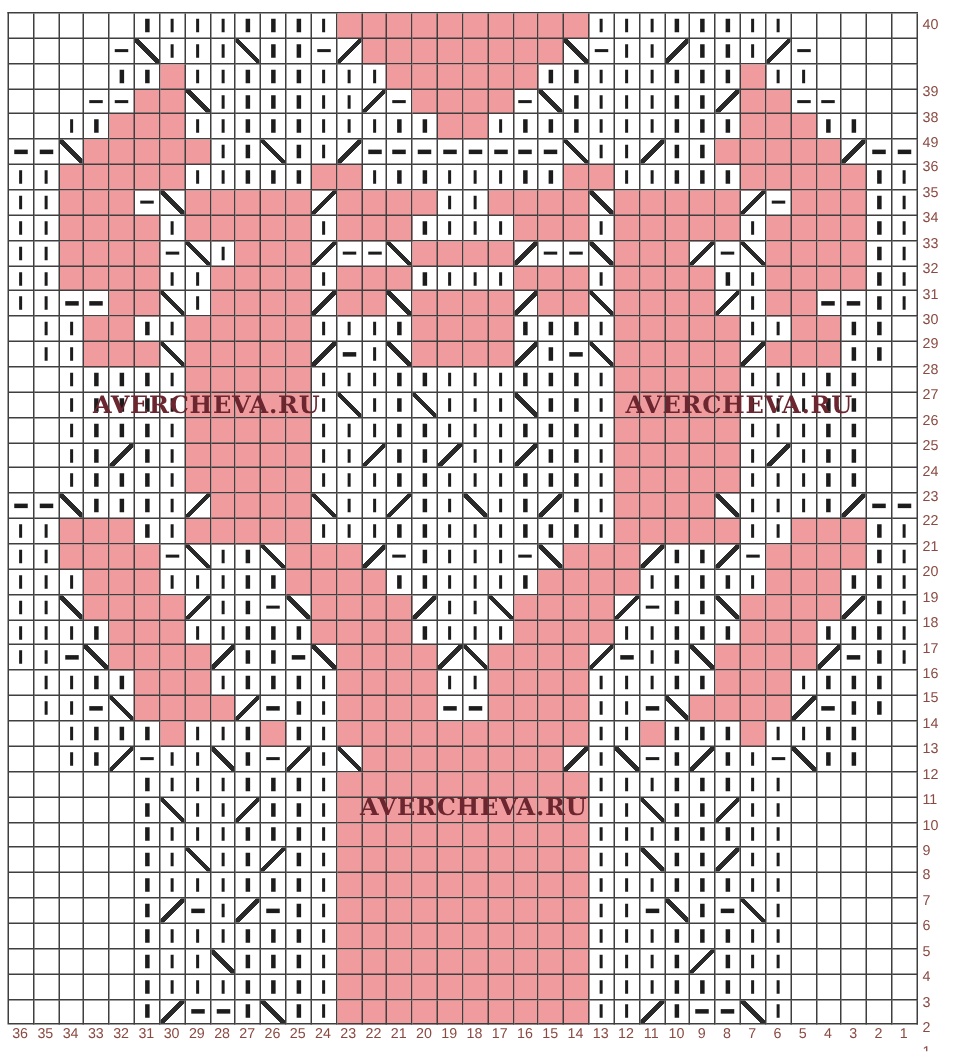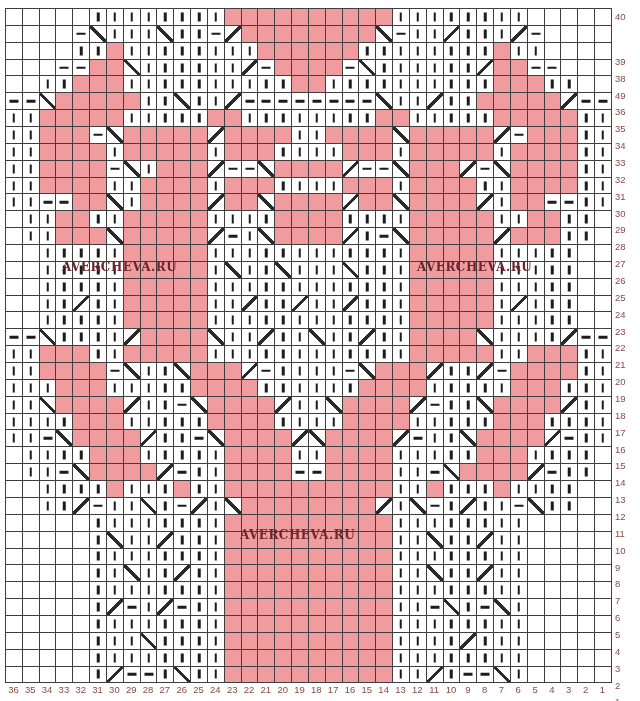--- a/index.html
+++ b/index.html
@@ -14,21 +14,21 @@
         width:2.5px;height:9px;background:#1c1c1c;}
   .sym-dash::after{content:"";position:absolute;left:50%;top:50%;transform:translate(-50%,-50%);
         width:9px;height:2.5px;background:#1c1c1c;}
   .sym-rise{background-image:linear-gradient(45deg,transparent 43%,#2a2a2a 43%,#2a2a2a 57%,transparent 57%);}
   .sym-fall{background-image:linear-gradient(135deg,transparent 43%,#2a2a2a 43%,#2a2a2a 57%,transparent 57%);}
   #row-labels{position:absolute;top:8px;left:615px;width:24px;display:flex;flex-direction:column;justify-content:space-between;}
   #row-labels .rlab{display:flex;align-items:center;font-size:9.5px;color:var(--lab);}
   #col-labels{position:absolute;left:5px;top:684px;display:flex;}
   #col-labels .clab{text-align:center;font-size:9.5px;color:var(--lab);}
   .watermark{position:absolute;font-family:"DejaVu Serif",serif;font-weight:bold;
-        font-size:12px;letter-spacing:0.5px;white-space:nowrap;}
+        font-size:16px;letter-spacing:0.5px;white-space:nowrap;}
 </style>
 </head>
 <body>
 
 <div id="stage" style="--pink: #f09c9e; --lab: #8a4a42;">
   <div id="grid" style="grid-template-columns: repeat(36, 16.8331px); grid-template-rows: repeat(40, 16.8651px);">
       <div class="cell"></div>
       <div class="cell"></div>
       <div class="cell"></div>
       <div class="cell"></div>

